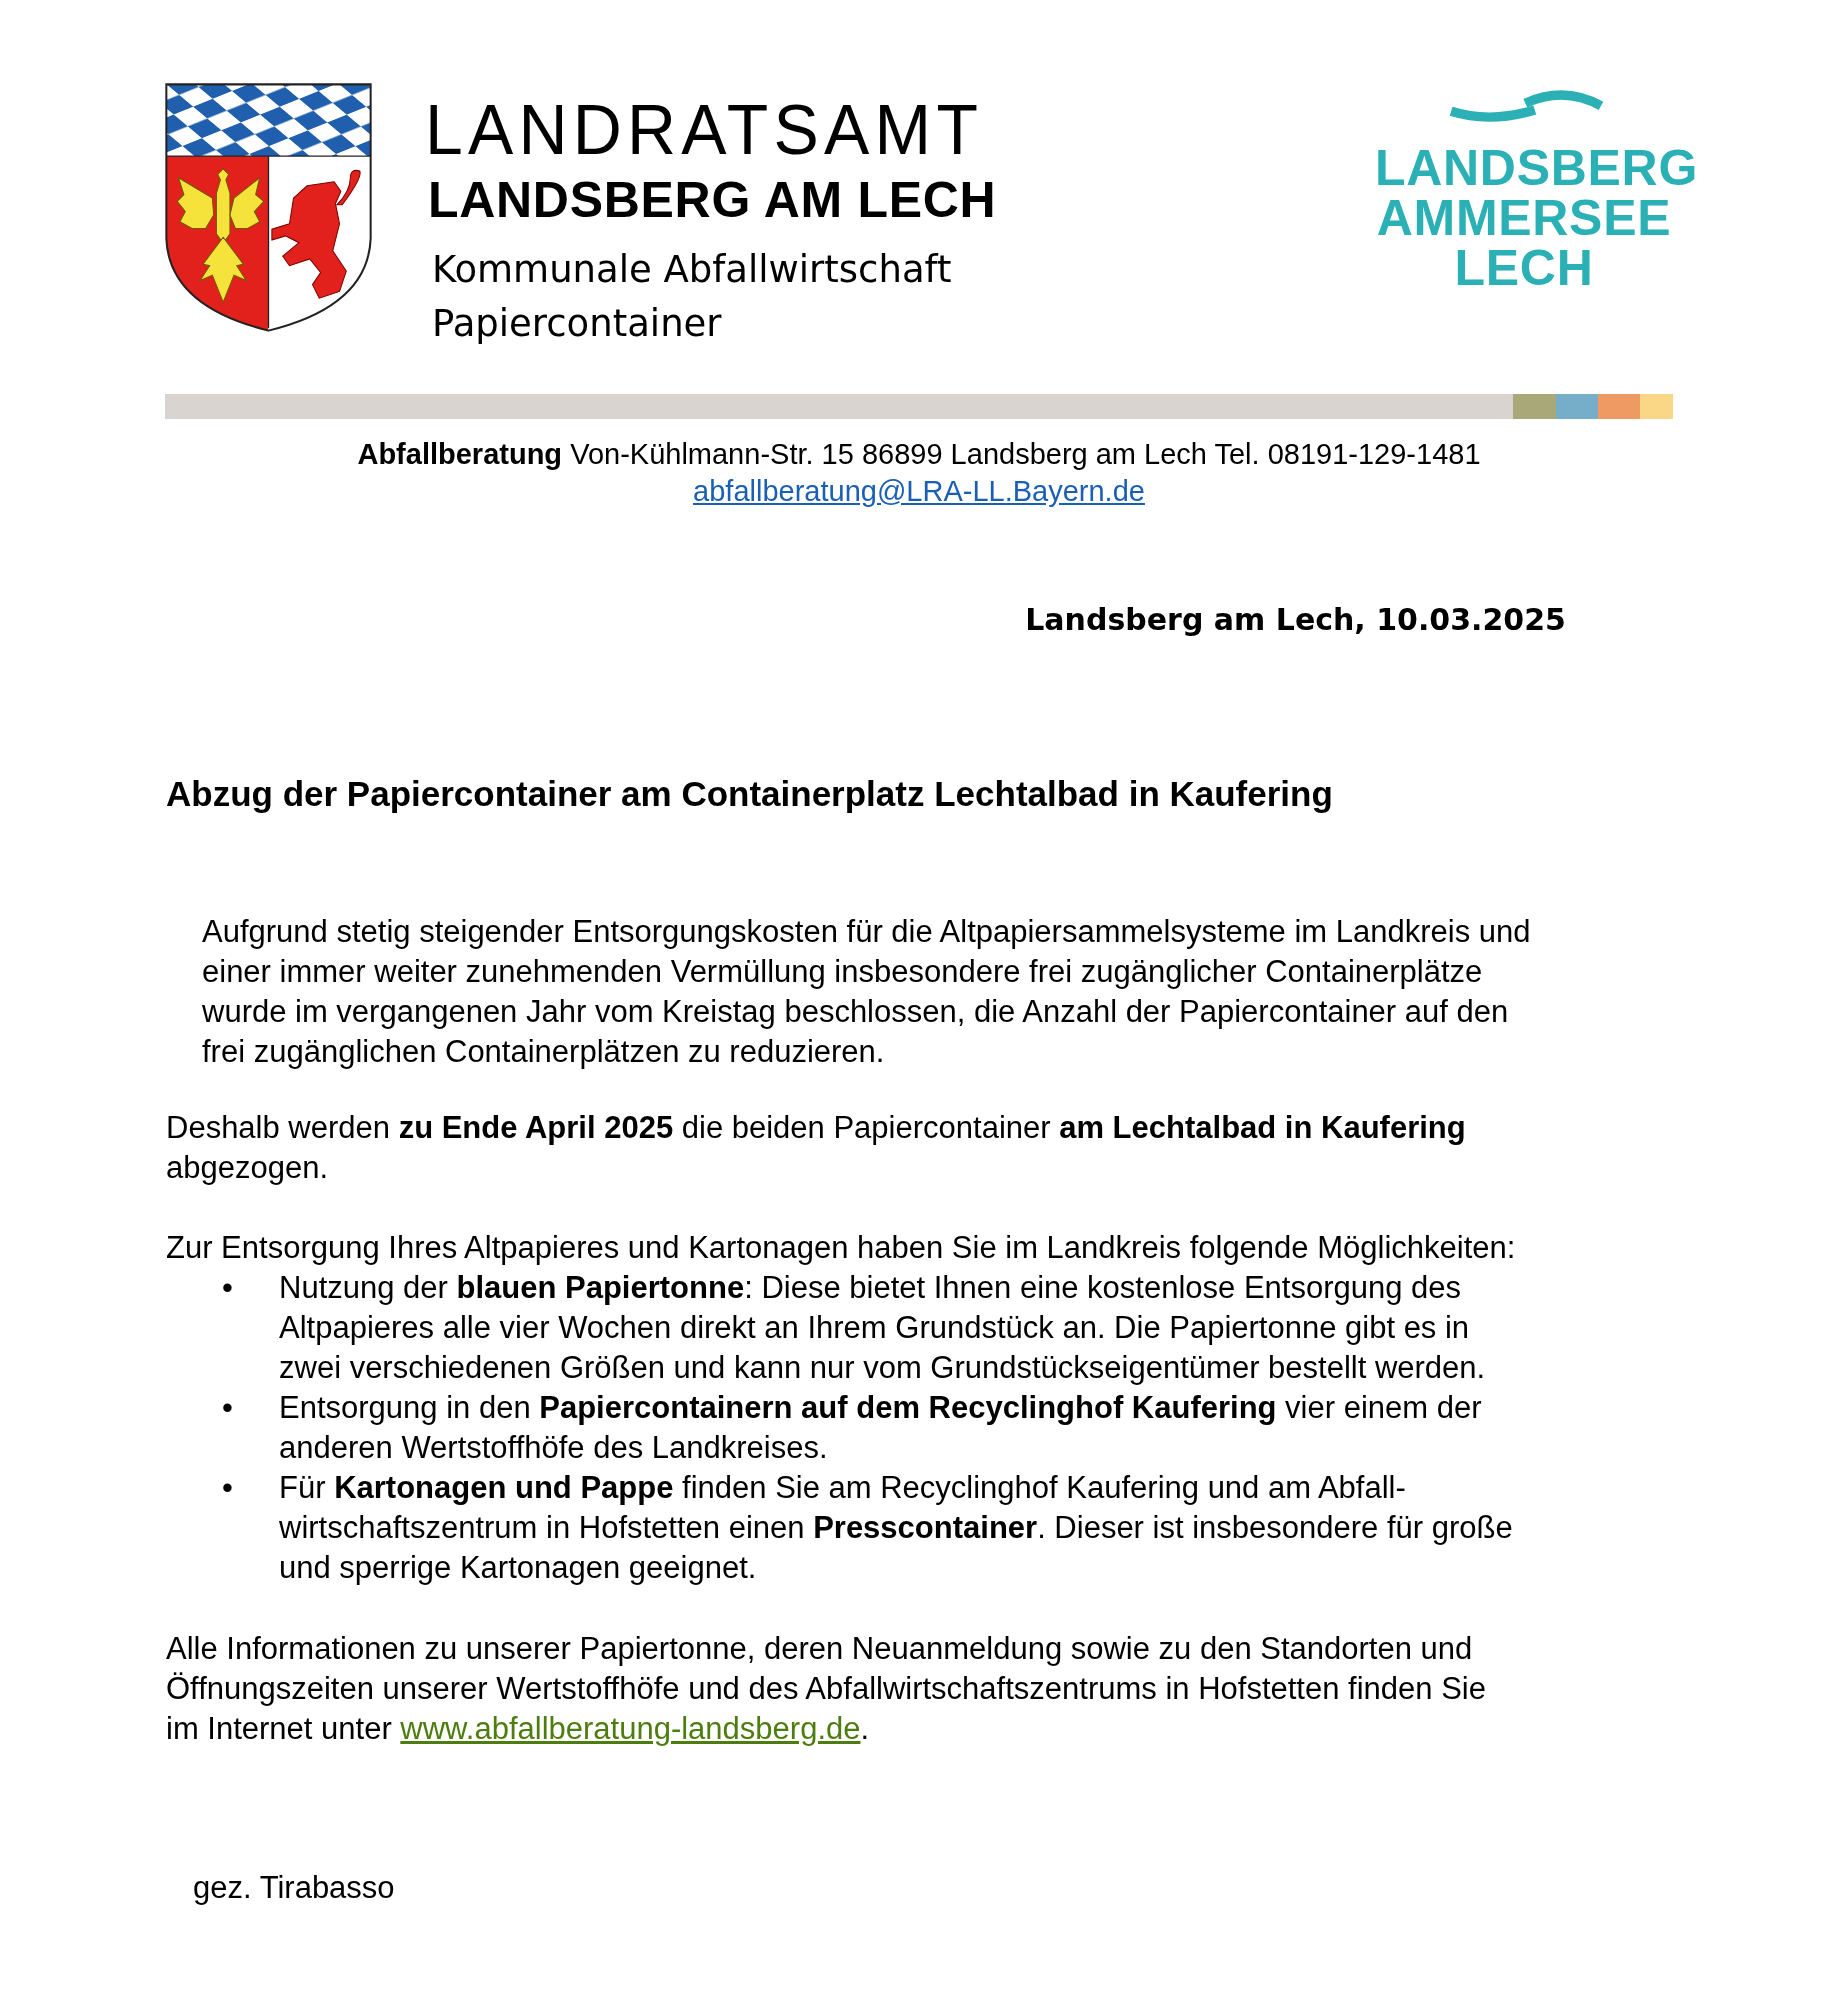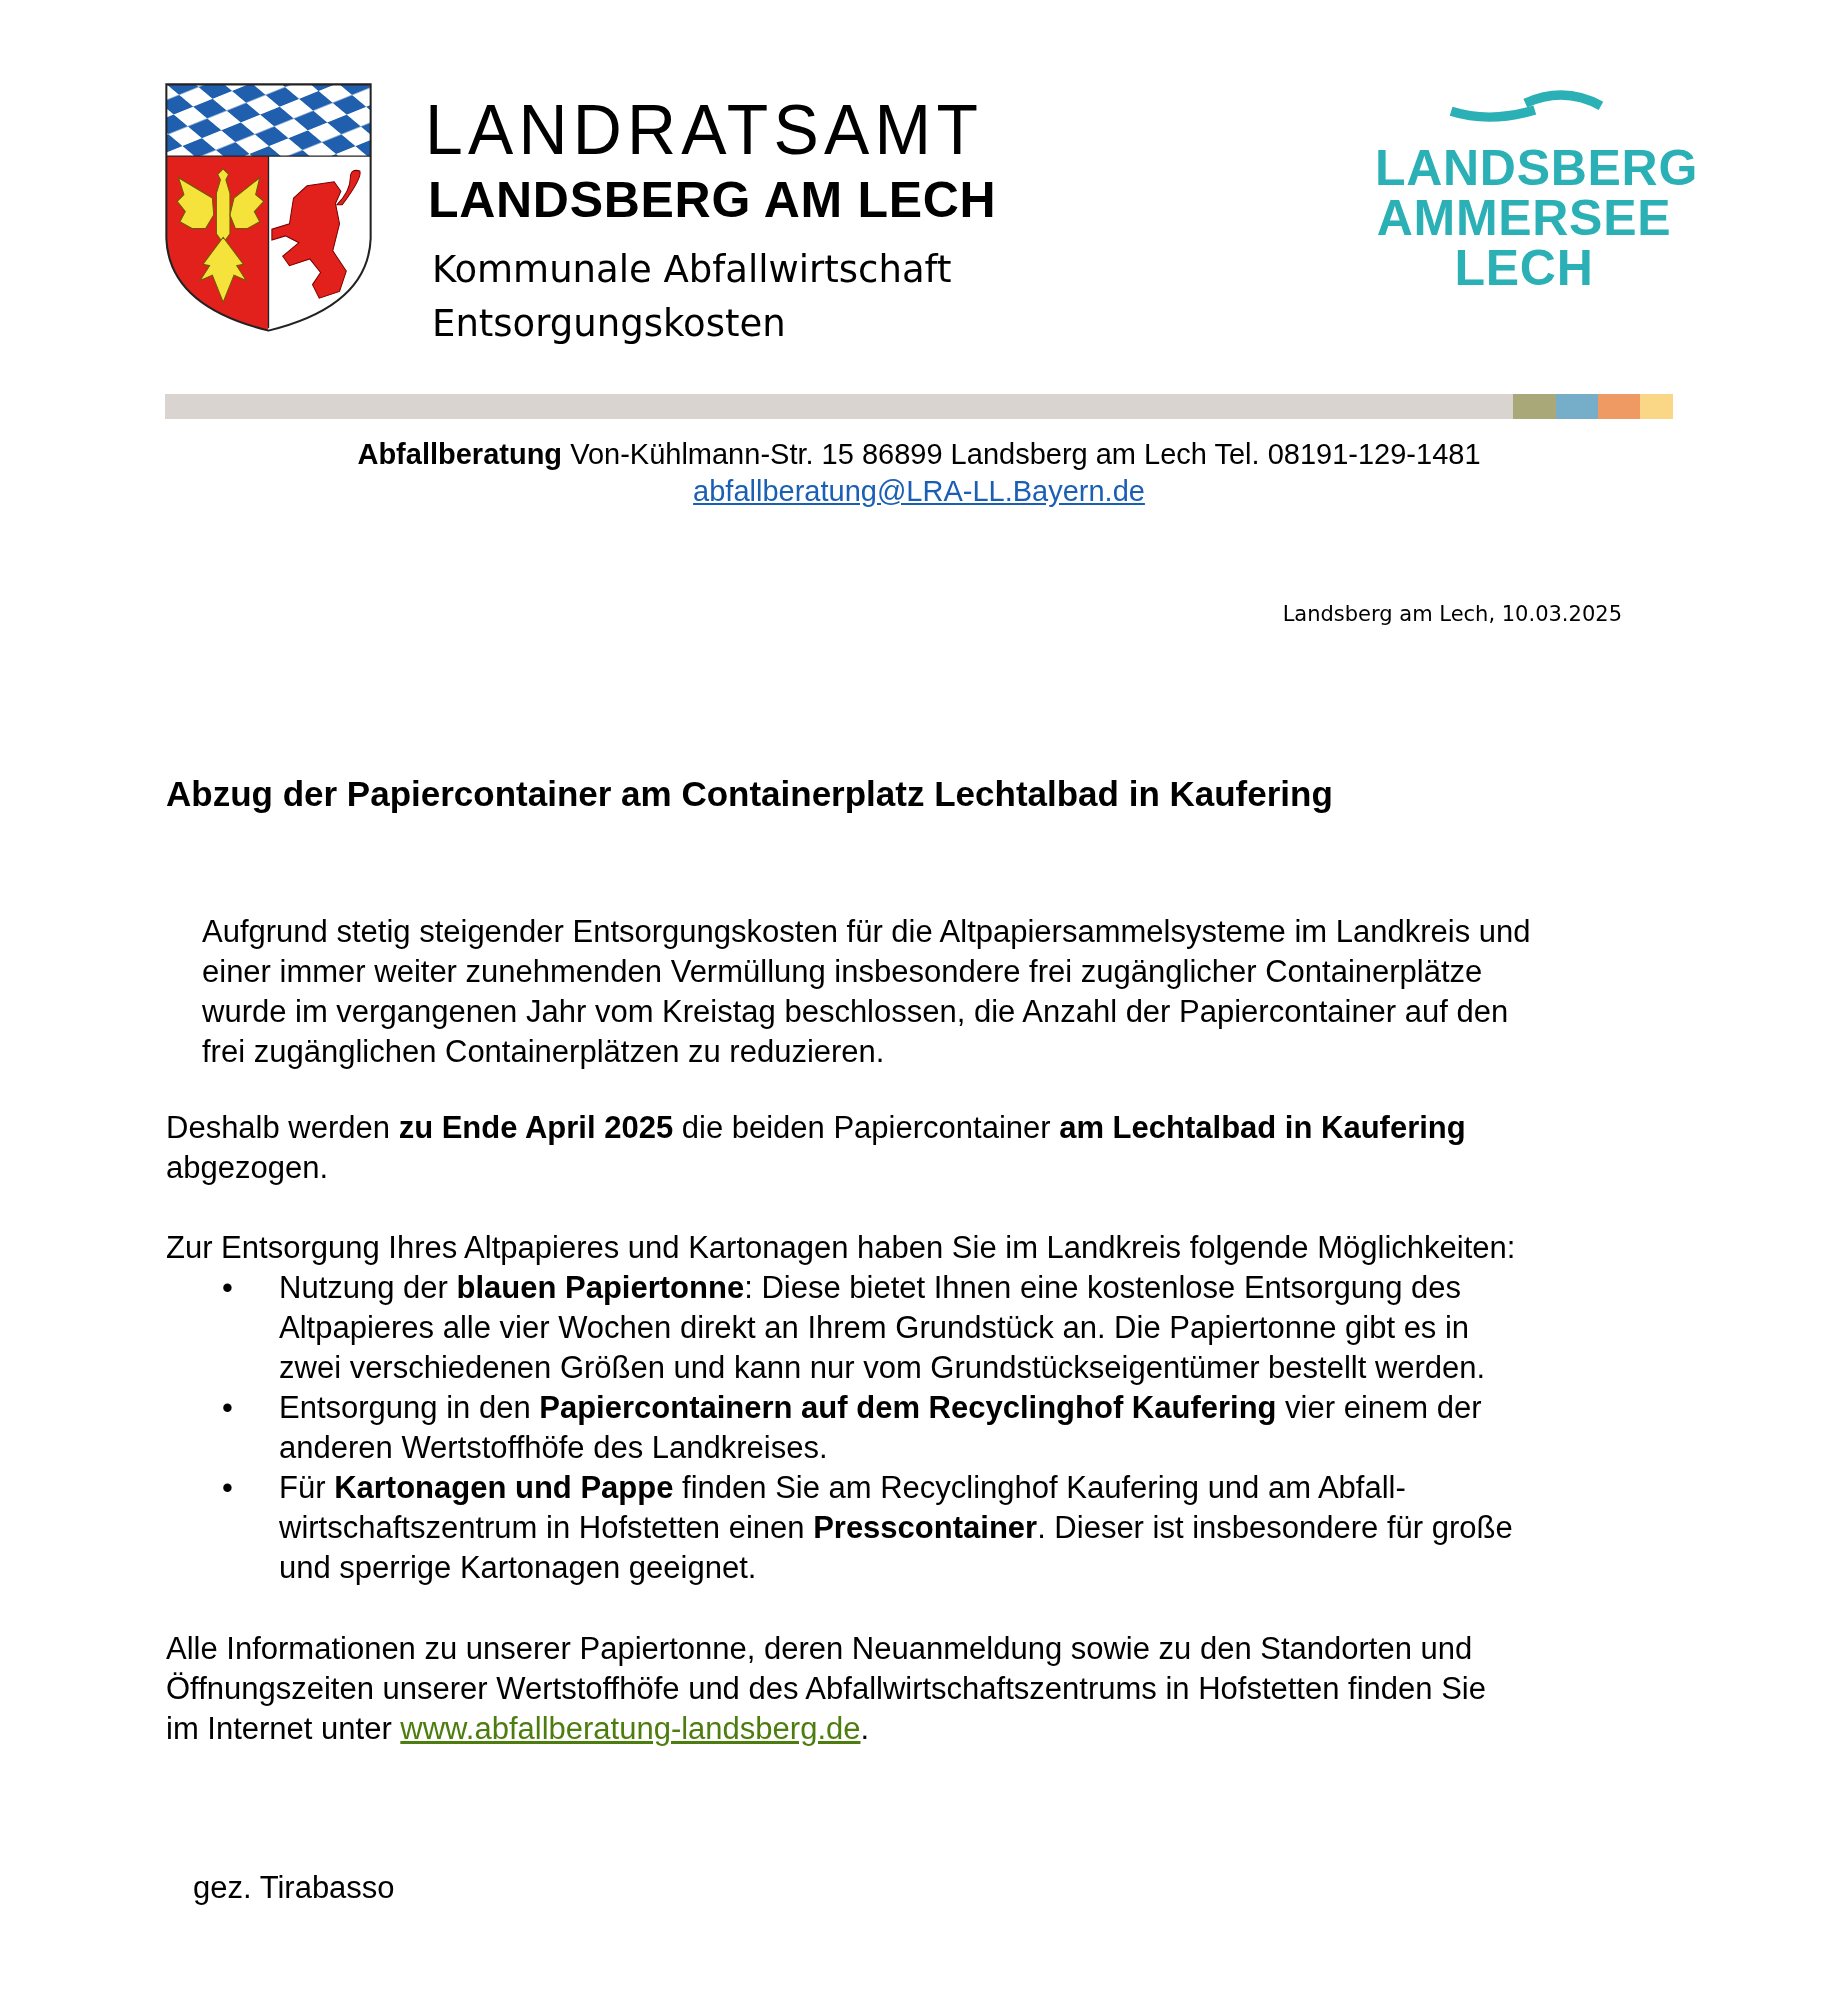--- a/index.html
+++ b/index.html
@@ -11,21 +11,21 @@
   #title2 { left:428px; top:175px; font-size:50px; font-weight:700; line-height:1; white-space:nowrap; letter-spacing:0.7px; }
   #sub1 { left:432px; top:251px; font-family:"DejaVu Sans", sans-serif; font-size:37px; line-height:1; white-space:nowrap; }
   #sub2 { left:432px; top:305px; font-family:"DejaVu Sans", sans-serif; font-size:37px; line-height:1; white-space:nowrap; }
   #brand { left:1375px; top:83px; width:298px; height:203px; }
   #brand .wave { position:absolute; left:0; top:0; width:298px; height:54px; }
   #brand .line { position:absolute; left:0; width:298px; text-align:center; color:#2bb0b5; font-weight:700; font-size:50px; line-height:1; letter-spacing:0.7px; }
   #colorbar { left:165px; top:394px; width:1508px; height:25px; display:flex; }
   #colorbar .seg { height:100%; }
   #contact { left:165px; top:436px; width:1508px; text-align:center; font-size:29px; line-height:37px; }
   #contact .email { color:#1a5fb4; text-decoration:underline; }
-  #dateline { left:1072px; top:602px; width:550px; text-align:right; font-family:"DejaVu Sans", sans-serif; font-weight:400; font-size:21px; white-space:nowrap; }
+  #dateline { left:1016px; top:602px; width:550px; text-align:right; font-family:"DejaVu Sans", sans-serif; font-weight:700; font-size:30px; white-space:nowrap; }
   #headline { left:166px; top:774px; font-weight:700; font-size:35px; white-space:nowrap; }
   .para { left:166px; width:1518px; font-size:31px; line-height:40px; }
   #p1 { top:912px;margin-left:36px; }
   #p2 { top:1108px; }
   #p3 { top:1228px; }
   #list { left:166px; top:1268px; width:1518px; font-size:31px; line-height:40px; margin:0; padding:0; list-style:none; }
   #list li { position:relative; padding-left:113px; margin:0; }
   #list li .bullet { position:absolute; left:56px; top:0; }
   #p4 { top:1629px; }
   #p4 .link { color:#4d7c0f; text-decoration:underline; }
@@ -66,21 +66,21 @@
     </g>
     <path d="M2,2 H304 V230 Q300,330 153,366 Q6,330 2,230 Z" fill="none" stroke="#222" stroke-width="3"></path>
     <line x1="2" y1="108" x2="304" y2="108" stroke="#222" stroke-width="2"></line>
     <line x1="153" y1="108" x2="153" y2="362" stroke="#222" stroke-width="2"></line>
   </svg>
 </div>
 
 <div id="title1" class="abs">LANDRATSAMT</div>
 <div id="title2" class="abs">LANDSBERG AM LECH</div>
 <div id="sub1" class="abs">Kommunale Abfallwirtschaft</div>
-<div id="sub2" class="abs">Entsorgungskosten</div>
+<div id="sub2" class="abs">Papiercontainer</div>
 
 <div id="brand" class="abs">
   <svg class="wave" viewBox="0 0 440 80">
     <path d="M112,42 Q170,60 236,40" stroke="#2bb0b5" stroke-width="14" fill="none" stroke-linecap="butt"></path>
     <path d="M222,30 Q280,4 334,34" stroke="#2bb0b5" stroke-width="14" fill="none" stroke-linecap="butt"></path>
   </svg>
   <div class="line" style="top:60px;">LANDSBERG</div>
   <div class="line" style="top:110px;">AMMERSEE</div>
   <div class="line" style="top:160px;">LECH</div>
 </div>

